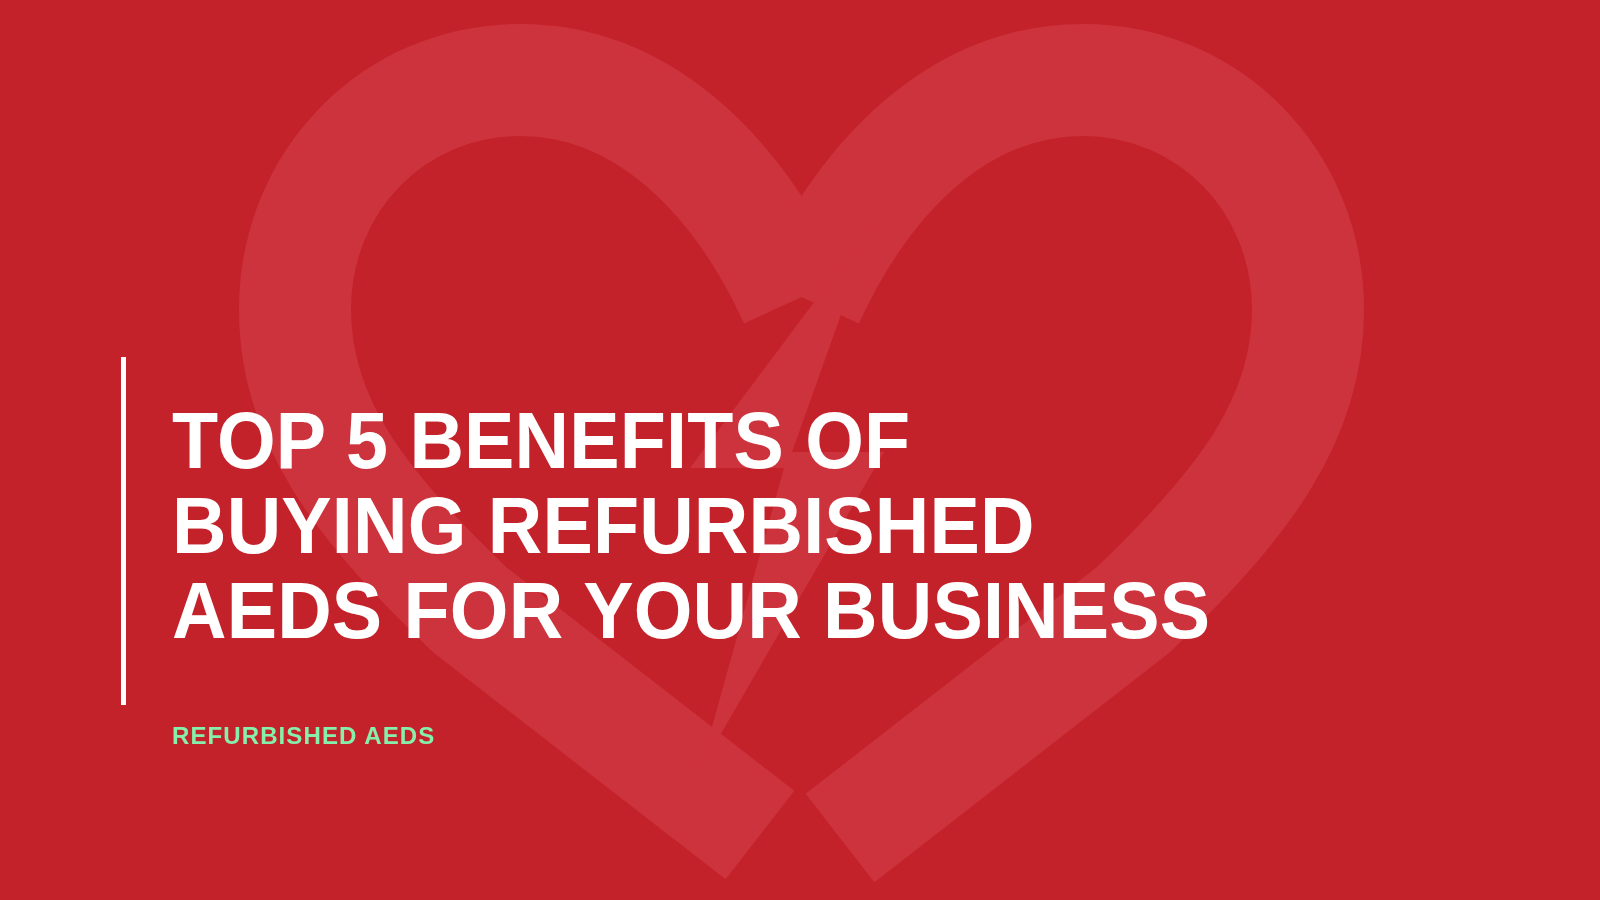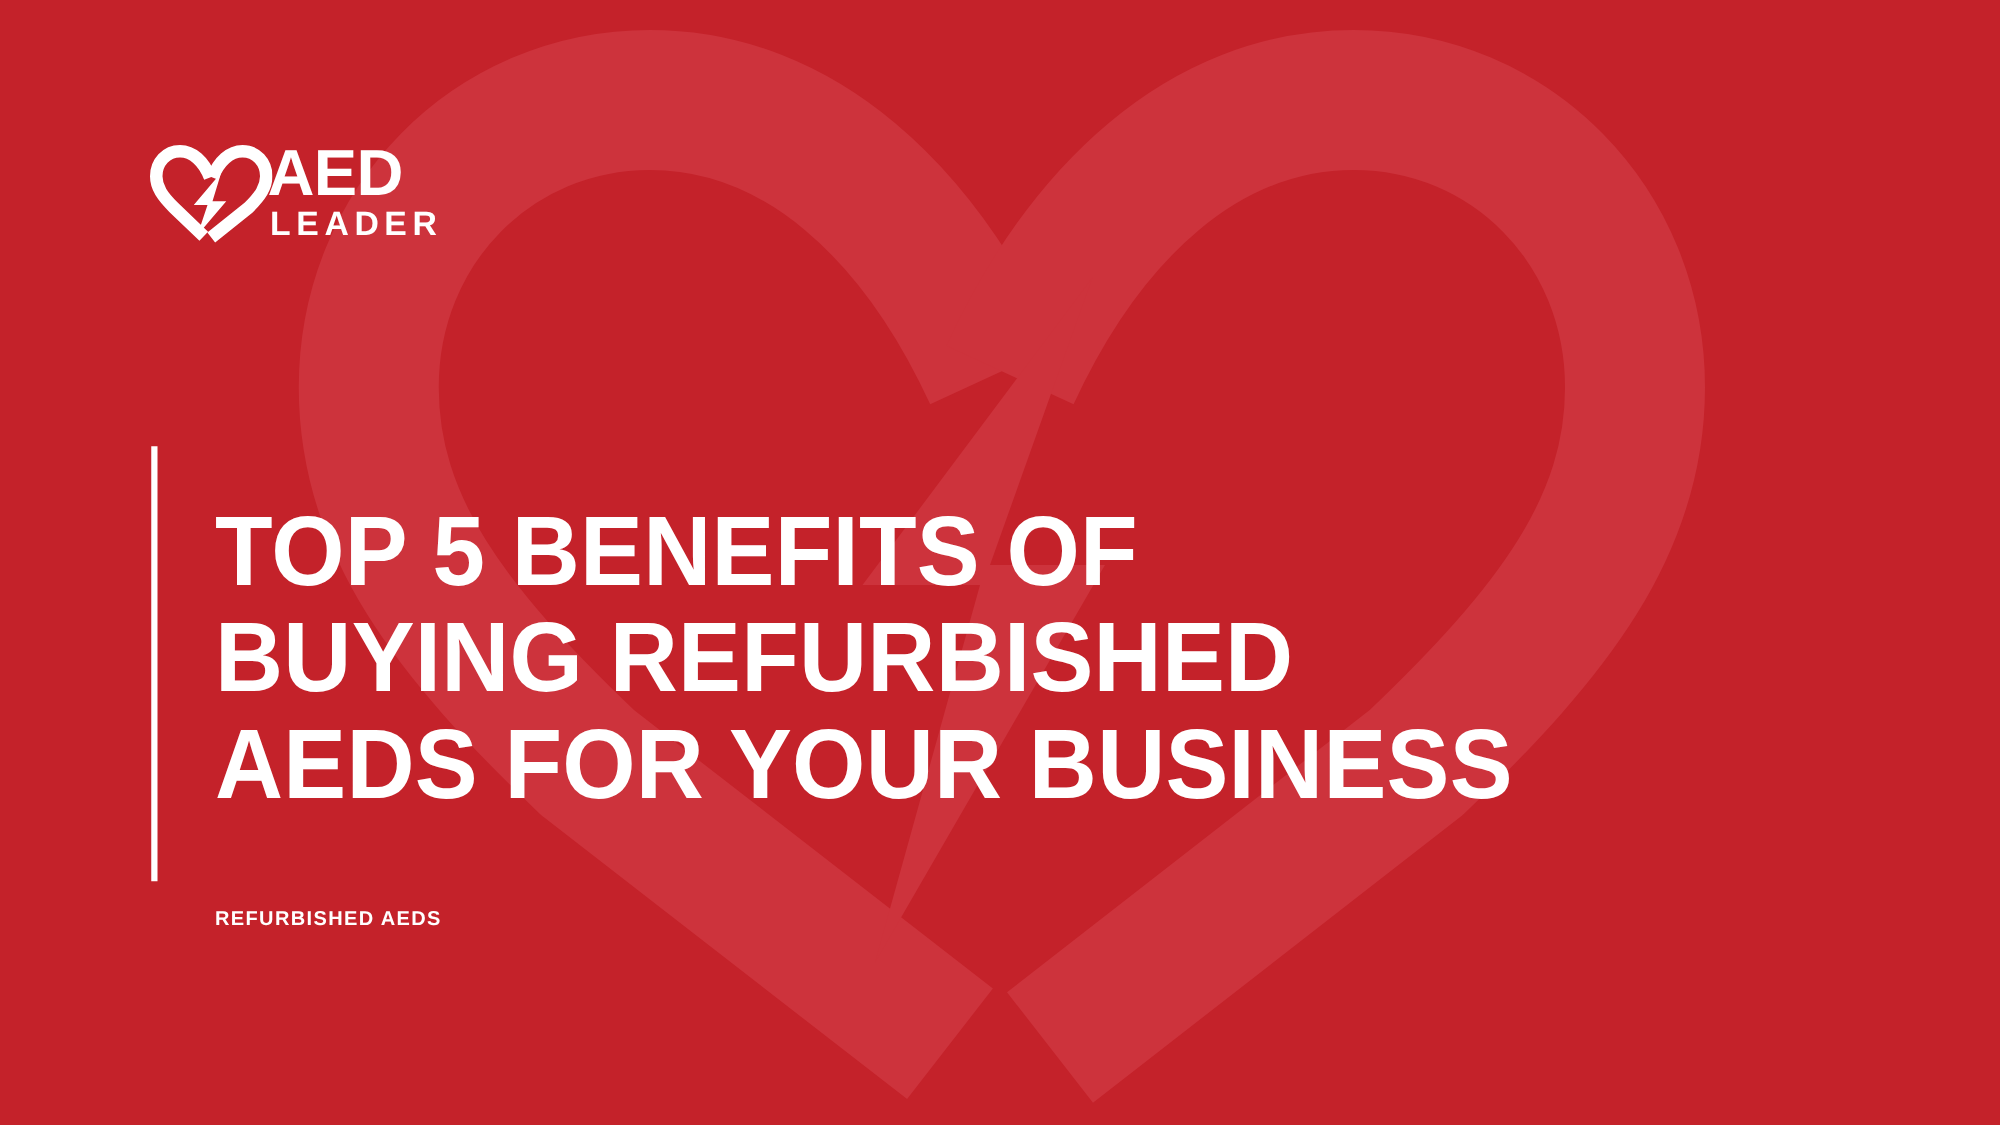--- a/index.html
+++ b/index.html
@@ -115,23 +115,23 @@
     text-transform:uppercase;
     transform:scaleX(0.955);
     transform-origin:left top;
     white-space:normal;
     max-width:1110px;
   }
 
   .eyebrow {
     font-family:"Liberation Sans", sans-serif;
     font-weight:bold;
-    font-size:16px;
+    font-size:24px;
     line-height:26px;
-    color:#ffffff;
+    color:#86efac;
     letter-spacing:1.1px;
     text-transform:uppercase;
     margin-top:70px;
   }
 </style>
 </head>
 <body>
 
 <div class="banner">
 
@@ -158,50 +158,20 @@
 
     <path d="M874,222
              L690,468
              L784,468
              L700,770
              L884,452
              L792,452
              Z" fill="#cd333c"></path>
   </svg>
 
-  <div class="logo">
-
-    <svg class="logo-mark" viewBox="0 0 98 84" aria-hidden="true">
-
-      <path d="M48,26
-               C43,13 34,5 24,5
-               C13,5 5,14 5,25
-               C5,34 10,41 19,50
-               L43,73" fill="none" stroke="#ffffff" stroke-width="10" stroke-linecap="butt" stroke-linejoin="round"></path>
-
-      <path d="M50,26
-               C55,13 64,5 74,5
-               C85,5 93,14 93,25
-               C93,34 88,41 79,50
-               L49,74" fill="none" stroke="#ffffff" stroke-width="10" stroke-linecap="butt" stroke-linejoin="round"></path>
-
-      <path d="M57,22
-               L35,48
-               L46,48
-               L38,72
-               L61,45
-               L50,45
-               Z" fill="#ffffff"></path>
-    </svg>
-
-    <div class="logo-words">
-      <span class="logo-aed">AED</span>
-      <span class="logo-leader">LEADER</span>
-    </div>
-  </div>
 
   <div class="text-block">
 
     <div class="accent-rule"></div>
 
     <div class="text-inner">
       <h1 class="headline">Top 5 Benefits of Buying Refurbished AEDs for Your Business</h1>
       <div class="eyebrow">Refurbished AEDs</div>
     </div>
   </div>

